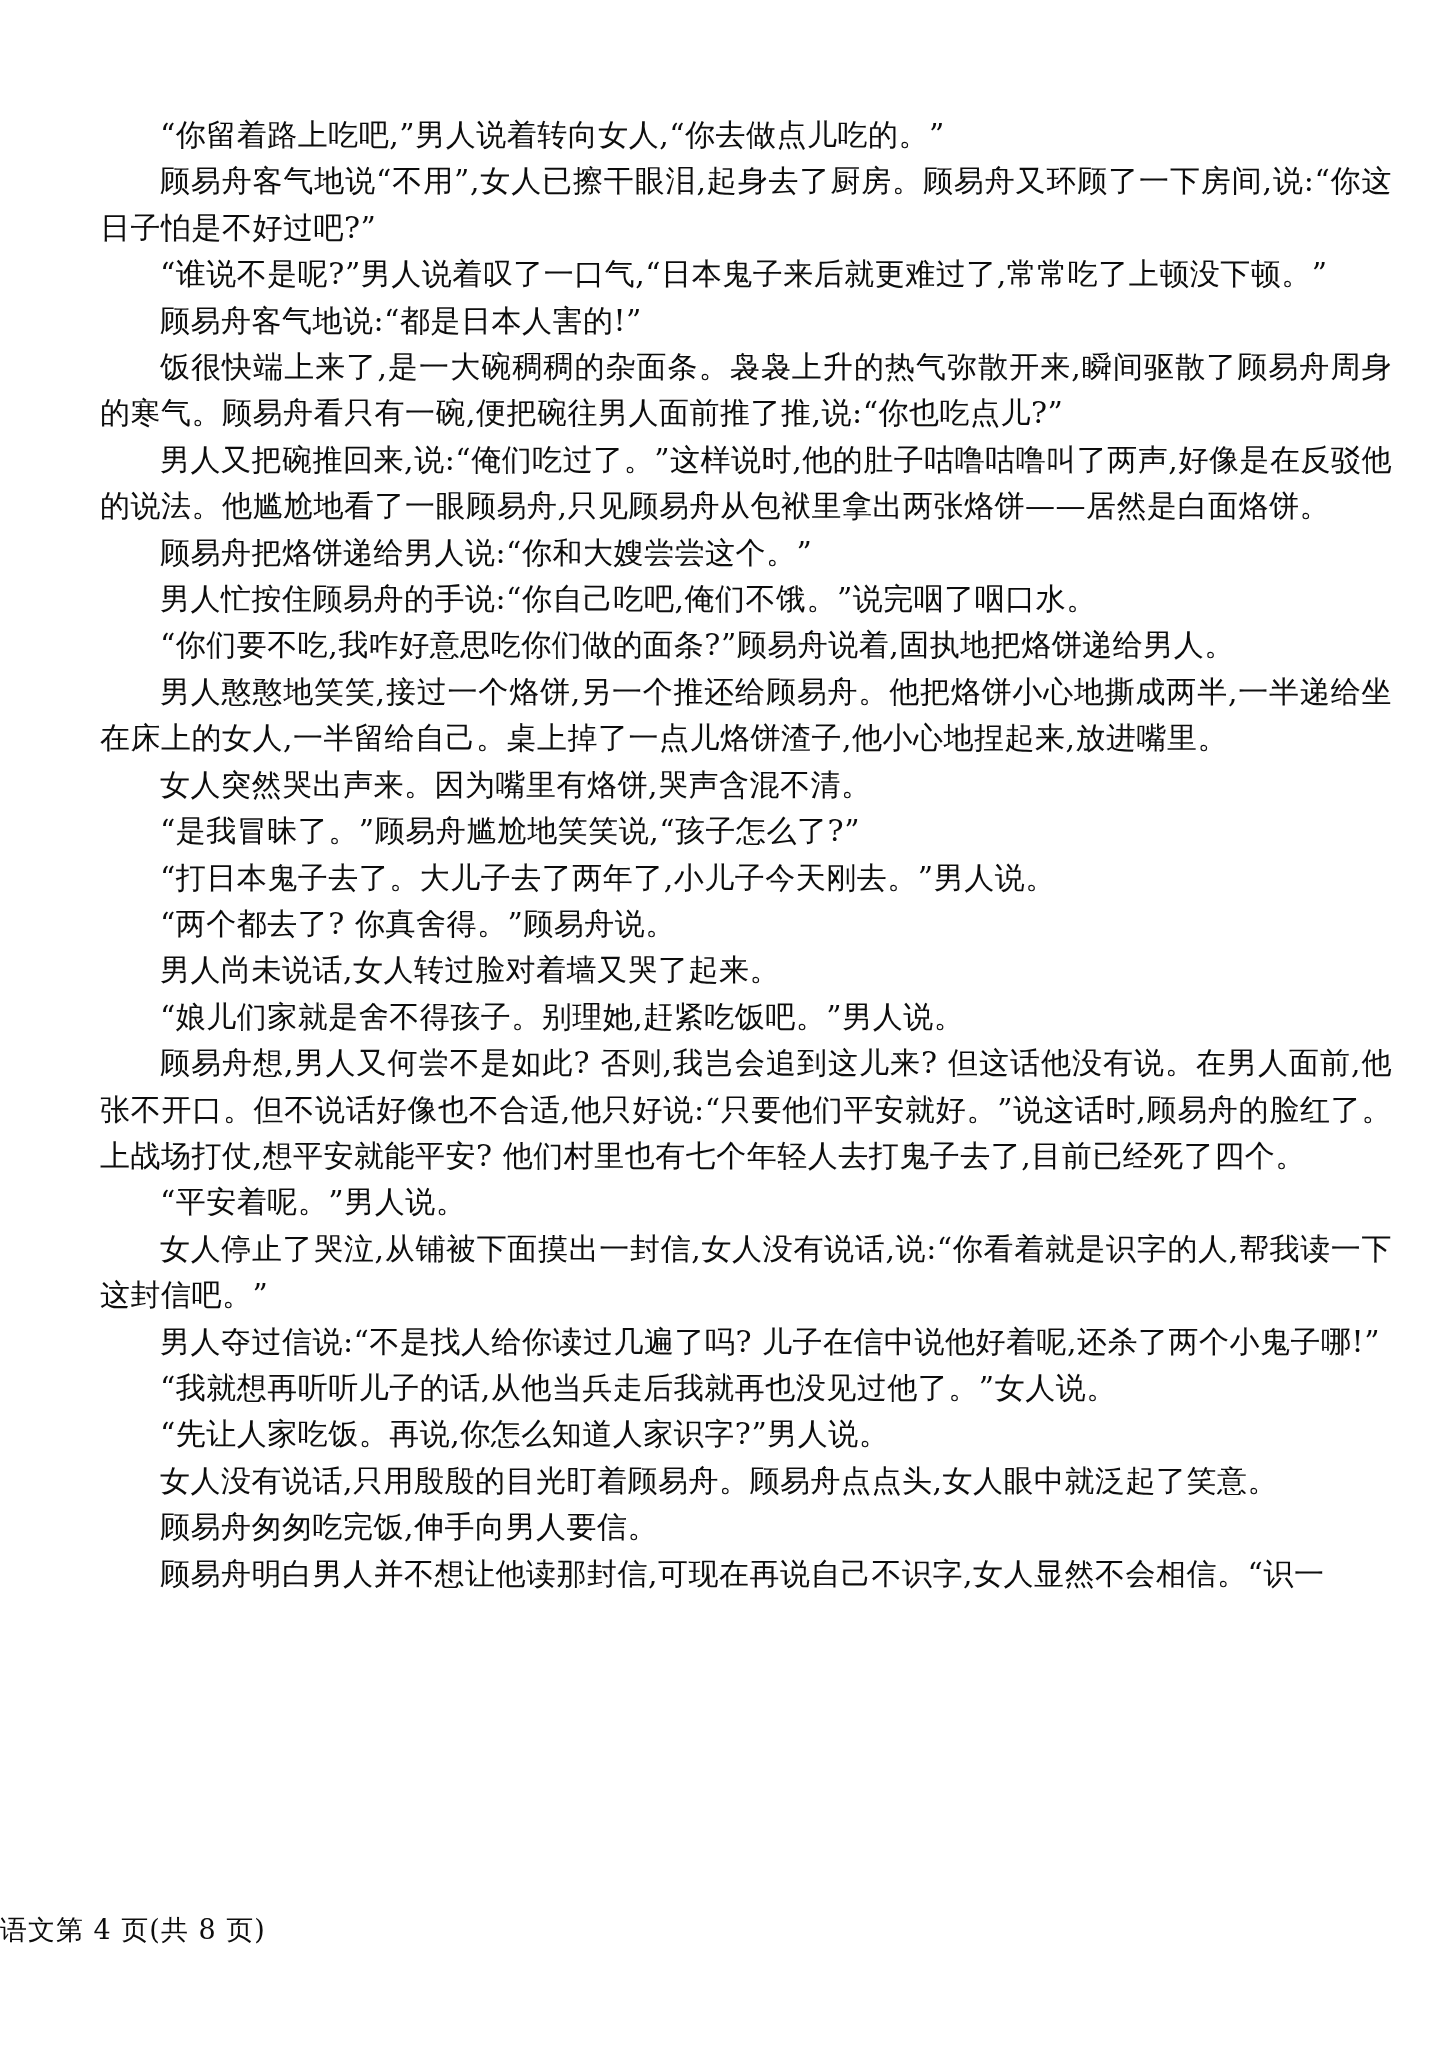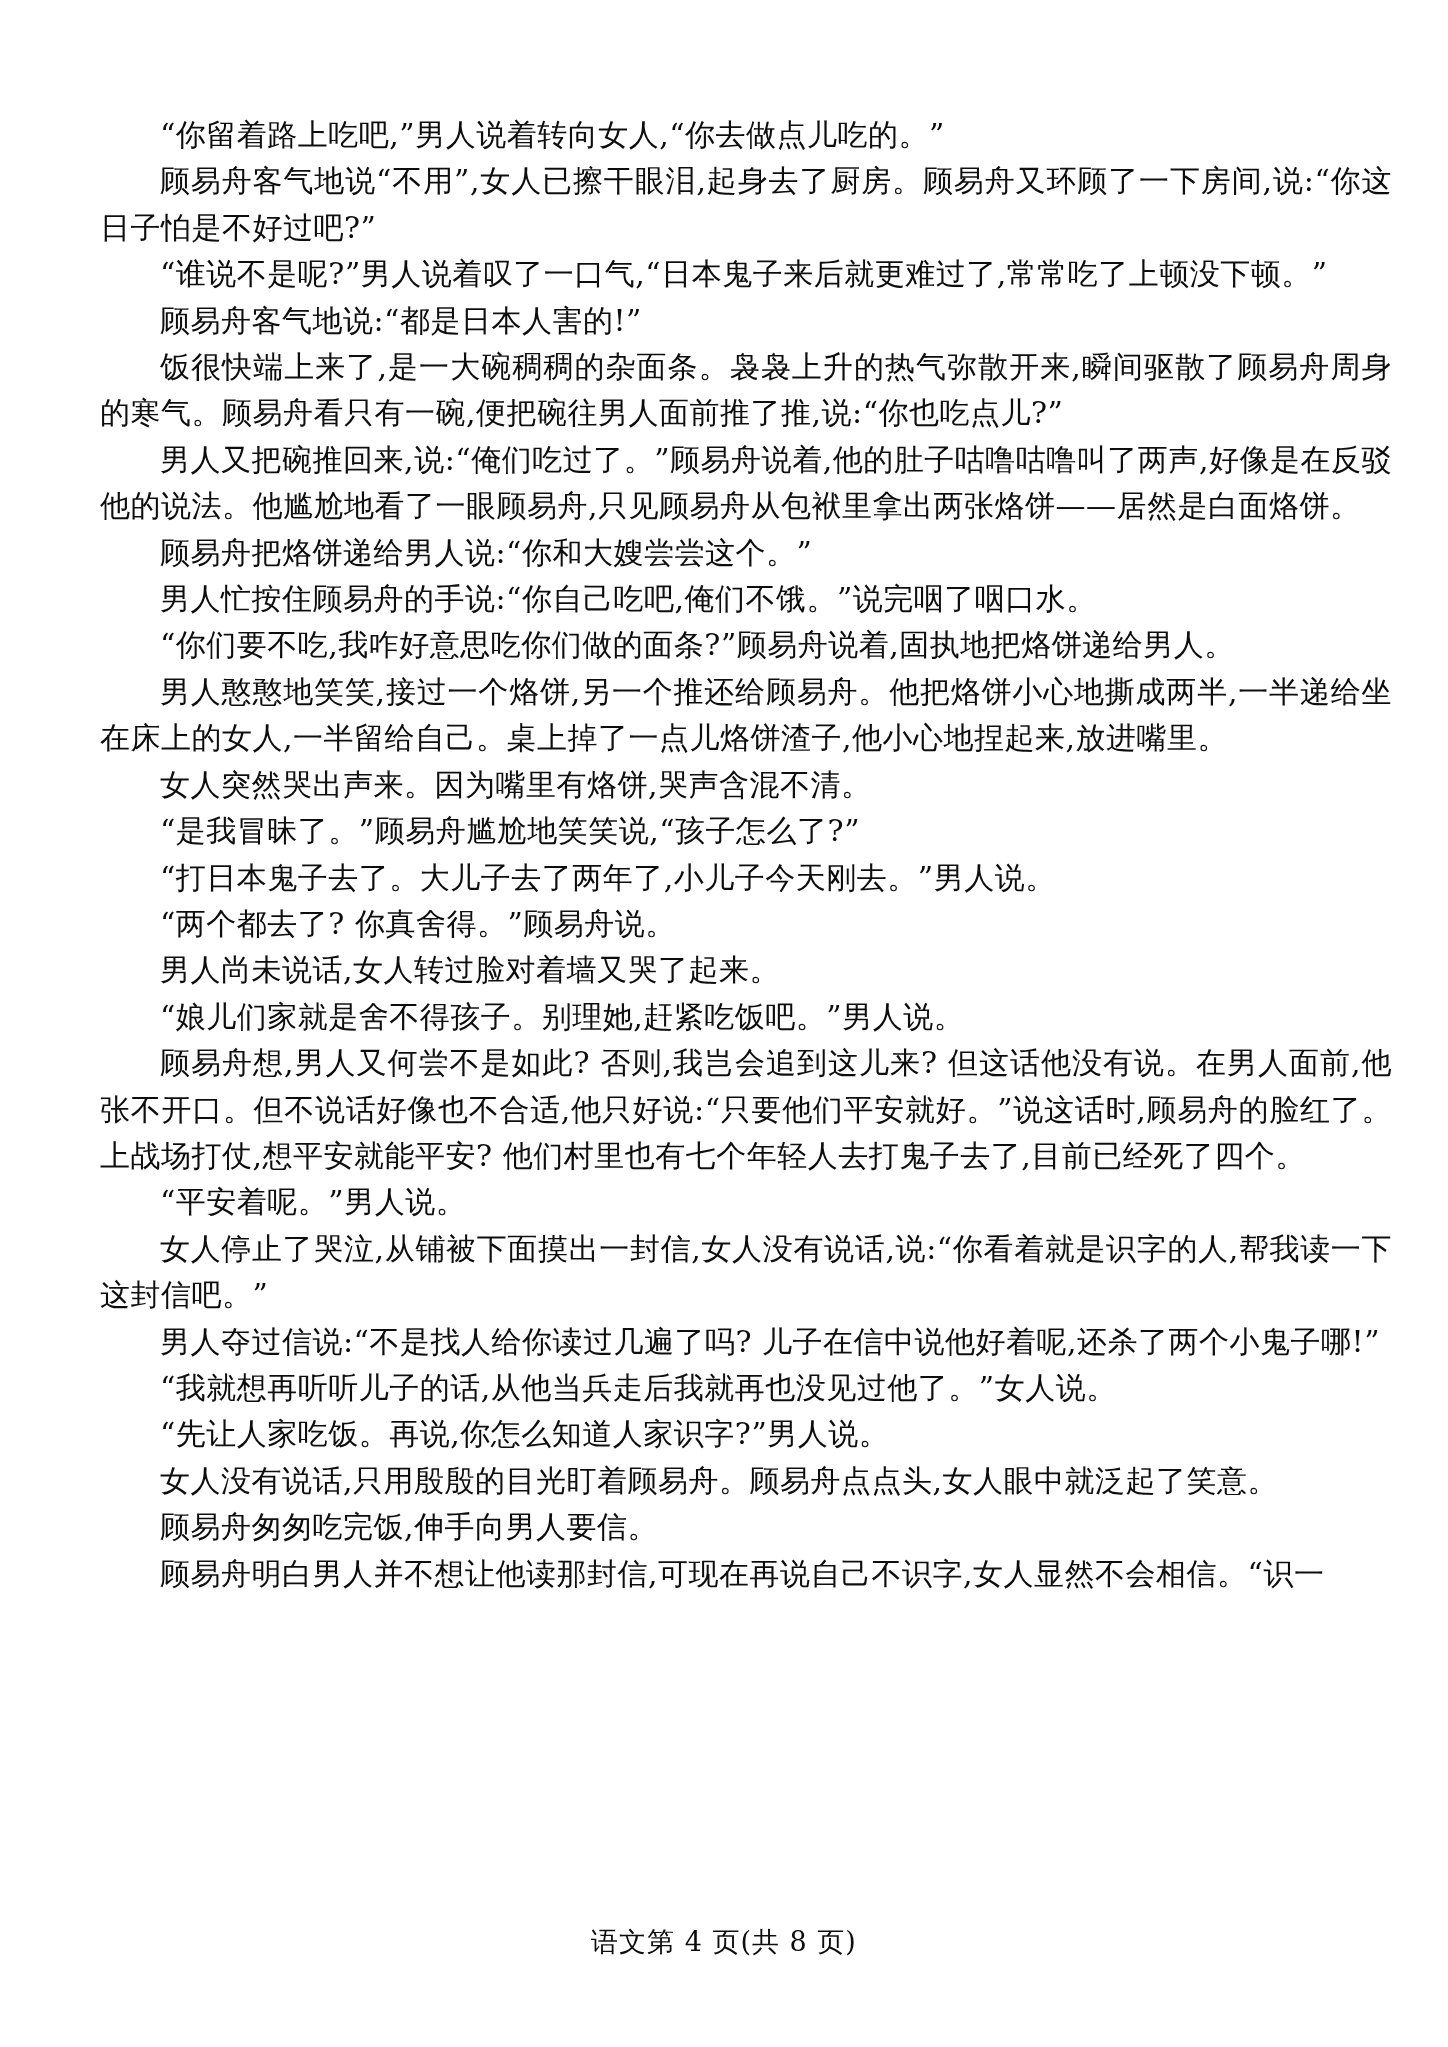--- a/index.html
+++ b/index.html
@@ -30,37 +30,35 @@
     text-align: justify;
     text-indent: 2em;
     letter-spacing: 0.5px;
     word-break: break-all;
   }
   .footer {
     position: absolute;
     top: 1912px;
     left: 0;
     width: 100%;
-    text-align: center;
     font-size: 27px;
     letter-spacing: 1px;
-    margin-top: 12px;
   }
 </style>
 </head>
 <body>
 
 <div class="page">
   <div class="content">
     <p class="para">“你留着路上吃吧,”男人说着转向女人,“你去做点儿吃的。”</p>
     <p class="para">顾易舟客气地说“不用”,女人已擦干眼泪,起身去了厨房。顾易舟又环顾了一下房间,说:“你这日子怕是不好过吧?”</p>
     <p class="para">“谁说不是呢?”男人说着叹了一口气,“日本鬼子来后就更难过了,常常吃了上顿没下顿。”</p>
     <p class="para">顾易舟客气地说:“都是日本人害的!”</p>
     <p class="para">饭很快端上来了,是一大碗稠稠的杂面条。袅袅上升的热气弥散开来,瞬间驱散了顾易舟周身的寒气。顾易舟看只有一碗,便把碗往男人面前推了推,说:“你也吃点儿?”</p>
-    <p class="para">男人又把碗推回来,说:“俺们吃过了。”顾易舟说着,他的肚子咕噜咕噜叫了两声,好像是在反驳他的说法。他尴尬地看了一眼顾易舟,只见顾易舟从包袱里拿出两张烙饼——居然是白面烙饼。</p>
+    <p class="para">男人又把碗推回来,说:“俺们吃过了。”这样说时,他的肚子咕噜咕噜叫了两声,好像是在反驳他的说法。他尴尬地看了一眼顾易舟,只见顾易舟从包袱里拿出两张烙饼——居然是白面烙饼。</p>
     <p class="para">顾易舟把烙饼递给男人说:“你和大嫂尝尝这个。”</p>
     <p class="para">男人忙按住顾易舟的手说:“你自己吃吧,俺们不饿。”说完咽了咽口水。</p>
     <p class="para">“你们要不吃,我咋好意思吃你们做的面条?”顾易舟说着,固执地把烙饼递给男人。</p>
     <p class="para">男人憨憨地笑笑,接过一个烙饼,另一个推还给顾易舟。他把烙饼小心地撕成两半,一半递给坐在床上的女人,一半留给自己。桌上掉了一点儿烙饼渣子,他小心地捏起来,放进嘴里。</p>
     <p class="para">女人突然哭出声来。因为嘴里有烙饼,哭声含混不清。</p>
     <p class="para">“是我冒昧了。”顾易舟尴尬地笑笑说,“孩子怎么了?”</p>
     <p class="para">“打日本鬼子去了。大儿子去了两年了,小儿子今天刚去。”男人说。</p>
     <p class="para">“两个都去了? 你真舍得。”顾易舟说。</p>
     <p class="para">男人尚未说话,女人转过脸对着墙又哭了起来。</p>
     <p class="para">“娘儿们家就是舍不得孩子。别理她,赶紧吃饭吧。”男人说。</p>

